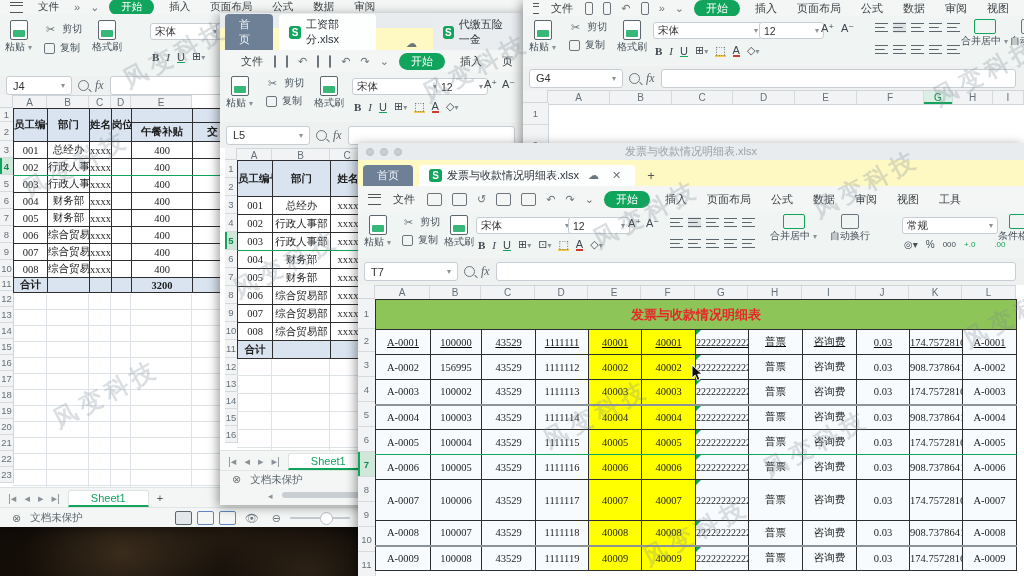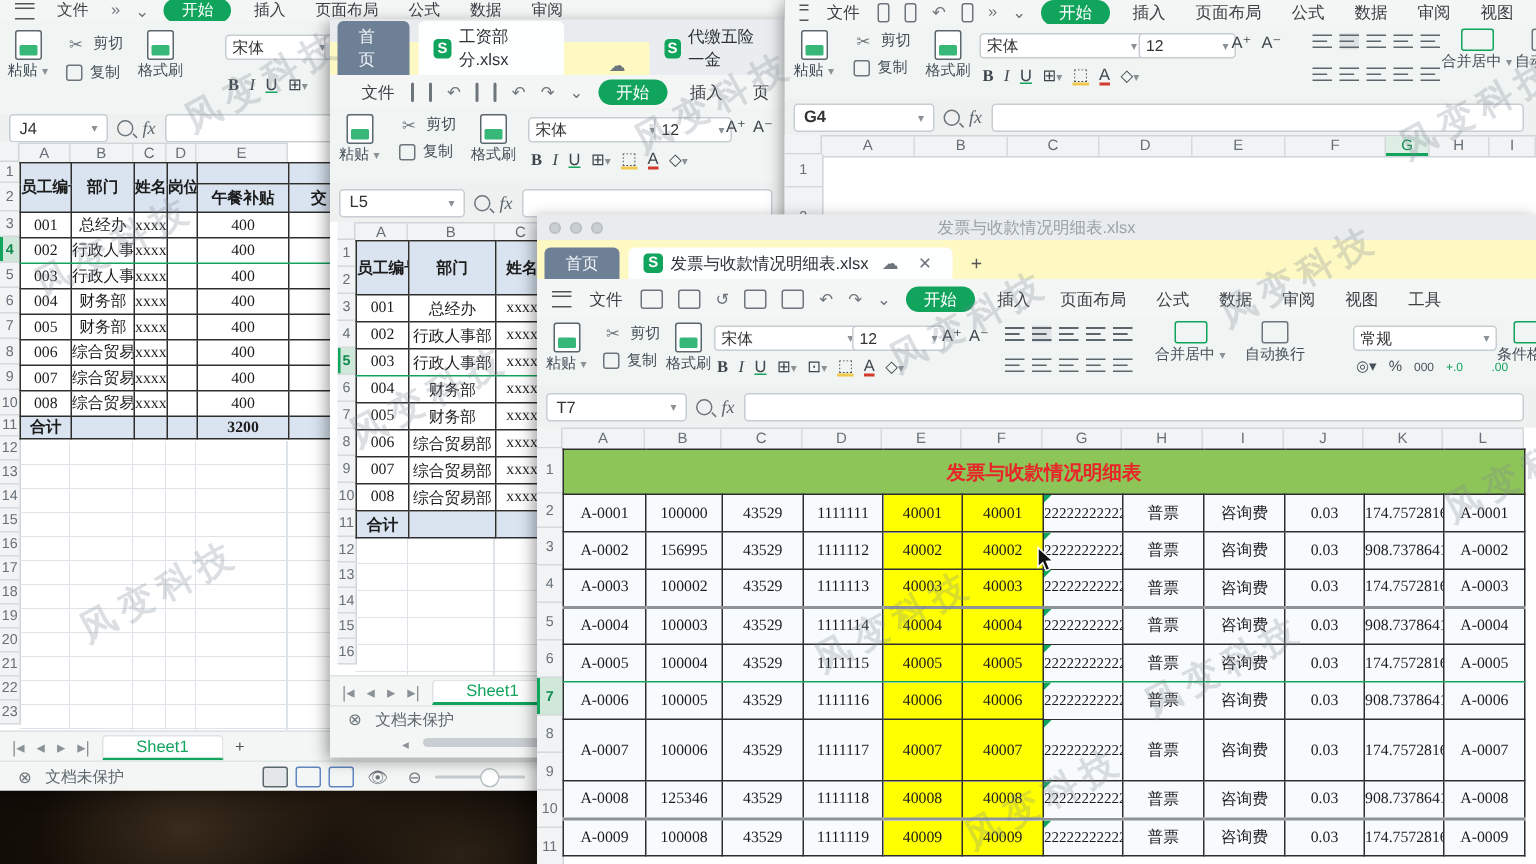--- a/index.html
+++ b/index.html
@@ -594,21 +594,21 @@
           </span>
       </div>
       <div class="tcluster" style="left:487px;top:3px;">
         <div class="mico" style="width:16px;height:13px;"></div>
         <span class="smallrow">
             <span>自动换行</span>
           </span>
       </div>
     </div>
     <div class="refbar" style="top:66px;height:24px;padding-left:6px;">
-      <div class="refbox" style="width:80px;font-weight:bold;">
+      <div class="refbox" style="width:80px;">
         <span>G4</span>
           <span class="chev">▾</span>
       </div>
       <span class="mag"></span>
       <span class="fx">fx</span>
       <div class="fxin"></div>
     </div>
     <div class="gridbg" style="left:0;top:90px;width:501px;height:120px;"></div>
     <div class="colstrip" id="right-colstrip" style="left:25px;top:90px;height:13px;">
         <div class="colcell" style="width: 62px;">A</div>
@@ -806,21 +806,21 @@
           <col style="width:53px">
           <col style="width:53px">
           <col style="width:54px">
         </colgroup>
       <tbody>
         <tr>
             <td colspan="12" class="banner">发票与收款情况明细表</td>
           </tr>
       </tbody>
       <tbody id="front-body">
-          <tr style="height: 18px;">
+          <tr style="height: 18px; text-decoration: underline;">
             <td>A-0001</td>
             <td>100000</td>
             <td>43529</td>
             <td>1111111</td>
             <td class="yel">40001</td>
             <td class="yel">40001</td>
             <td class="phone">2222222222222</td>
             <td>普票</td>
             <td>咨询费</td>
             <td>0.03</td>
@@ -906,21 +906,21 @@
             <td class="yel">40007</td>
             <td class="phone">2222222222222</td>
             <td>普票</td>
             <td>咨询费</td>
             <td>0.03</td>
             <td>174.7572816</td>
             <td>A-0007</td>
           </tr>
           <tr class="thick" style="height: 25px;">
             <td>A-0008</td>
-            <td>125346</td>
+            <td>100007</td>
             <td>43529</td>
             <td>1111118</td>
             <td class="yel">40008</td>
             <td class="yel">40008</td>
             <td class="phone">2222222222222</td>
             <td>普票</td>
             <td>咨询费</td>
             <td>0.03</td>
             <td>908.7378641</td>
             <td>A-0008</td>

